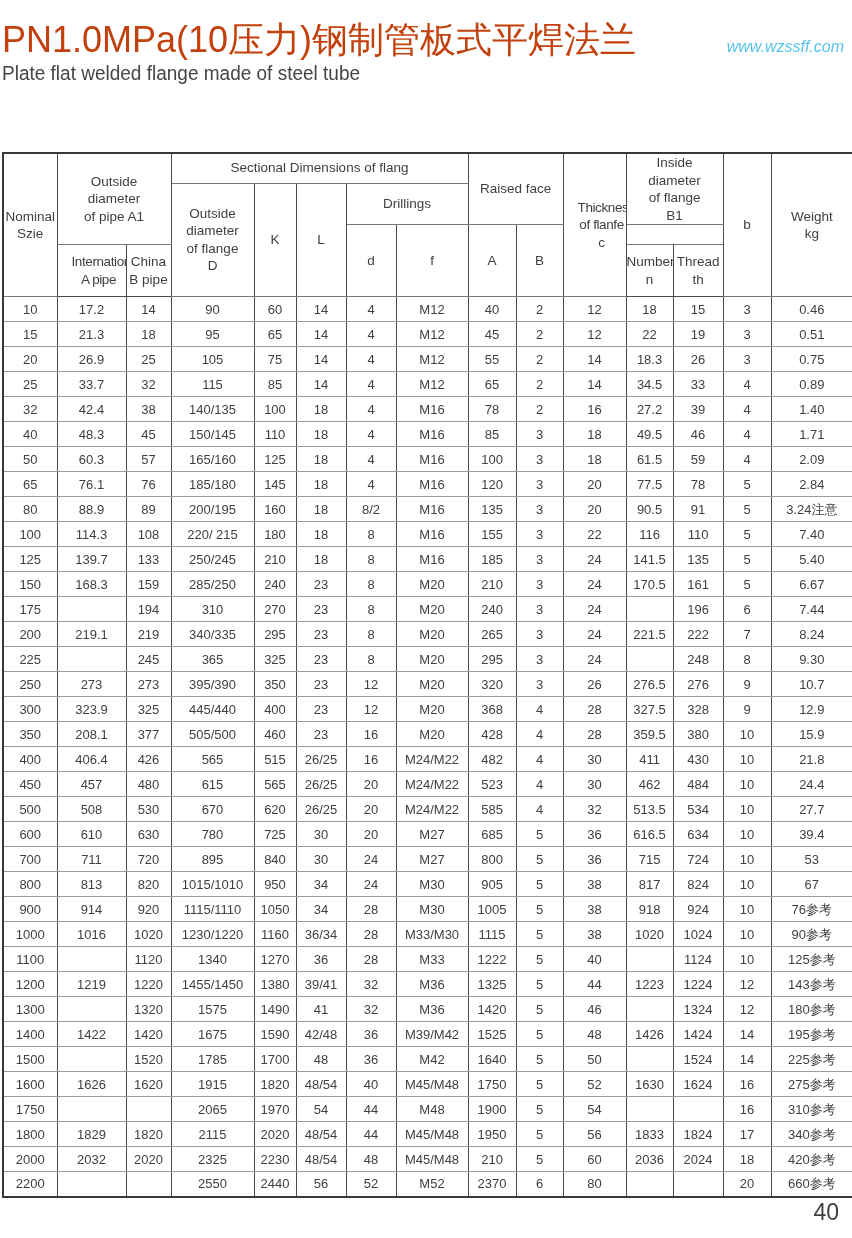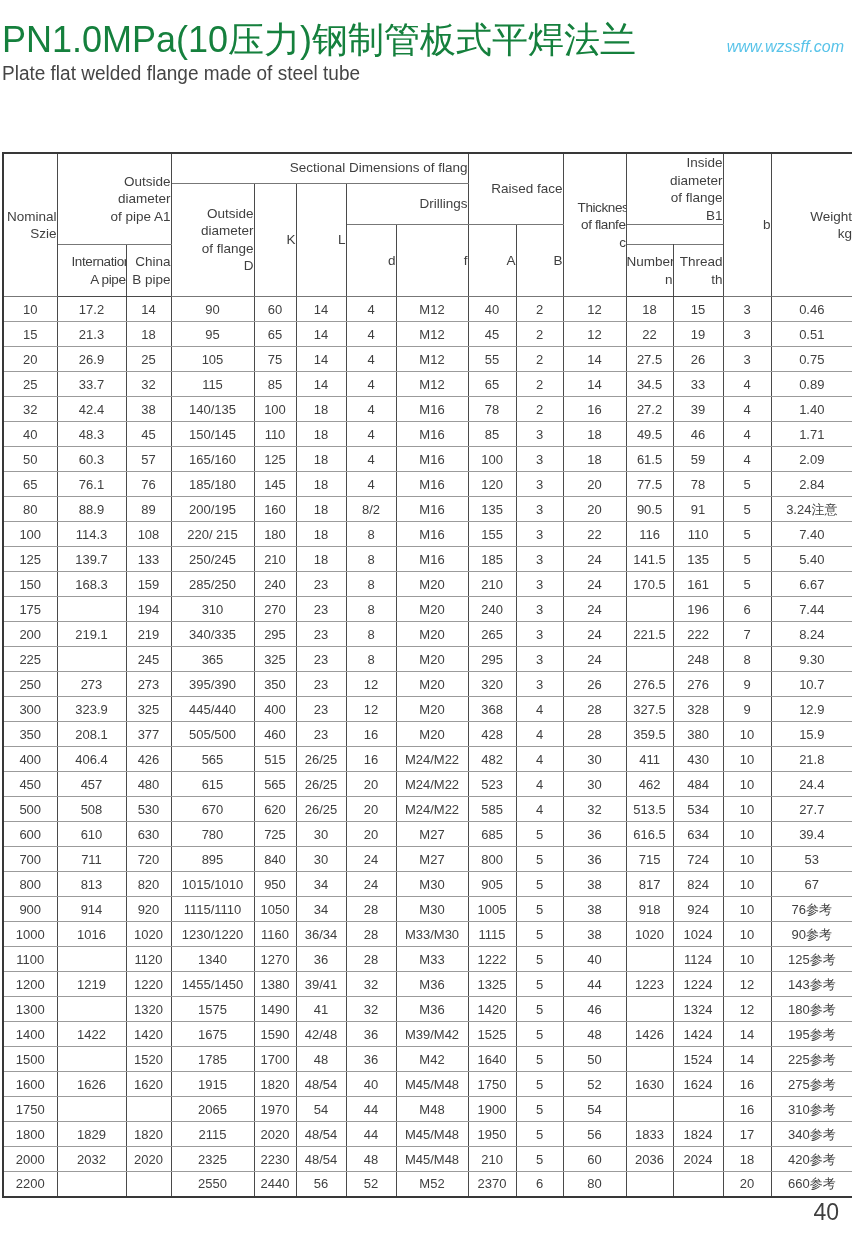--- a/index.html
+++ b/index.html
@@ -15,21 +15,21 @@
 
   .website {
     position: absolute; top: 2px; right: 8px;
     font-size: 16px; font-style: italic;
     color: #58c3e9;
     margin-top: 36px;
   }
   .title {
     position: absolute; top: 16px; left: 2px;
     font-size: 36px; font-weight: normal;
-    color: #15803d; letter-spacing: 0px;
+    color: #c2410c; letter-spacing: 0px;
     white-space: nowrap;
   }
   .subtitle {
     position: absolute; top: 62px; left: 2px;
     font-size: 20px; color: #454545;
     transform: scaleX(0.95); transform-origin: left center;
     white-space: nowrap;
   }
 
   table.spec-table {
@@ -46,21 +46,21 @@
     border-bottom: 1px solid #9b9b9b;
     text-align: center; vertical-align: middle;
     font-size: 13px; color: #3f3f3f;
     overflow: hidden;
   }
   .spec-table thead th {
     font-weight: normal;
     white-space: pre-line;
     line-height: 1.3;
     font-size: 13.5px;
-    border-top-color: #777; border-bottom-color: #777; text-align: right;
+    border-top-color: #777; border-bottom-color: #777;
   }
   .spec-table thead tr:last-child th { border-bottom: 1px solid #4a4a4a; margin-left: 26px; }
   tr.hr1 { height: 30px; }
   tr.hr2 { height: 40px; }
   tr.hr3 { height: 20px; }
   tr.hr4 { height: 52px; }
   .th-small { font-size: 12px; letter-spacing: -0.4px; padding-left: 14px; }
   .spec-table tbody tr { height: 25px; padding-left: 15px; }
   .spec-table tbody td { line-height: 1; white-space: nowrap; }
 
@@ -182,21 +182,21 @@
           <td>26.9</td>
           <td>25</td>
           <td>105</td>
           <td>75</td>
           <td>14</td>
           <td>4</td>
           <td>M12</td>
           <td>55</td>
           <td>2</td>
           <td>14</td>
-          <td>27.5</td>
+          <td>18.3</td>
           <td>26</td>
           <td>3</td>
           <td>0.75</td>
         </tr>
         <tr>
           <td>25</td>
           <td>33.7</td>
           <td>32</td>
           <td>115</td>
           <td>85</td>

